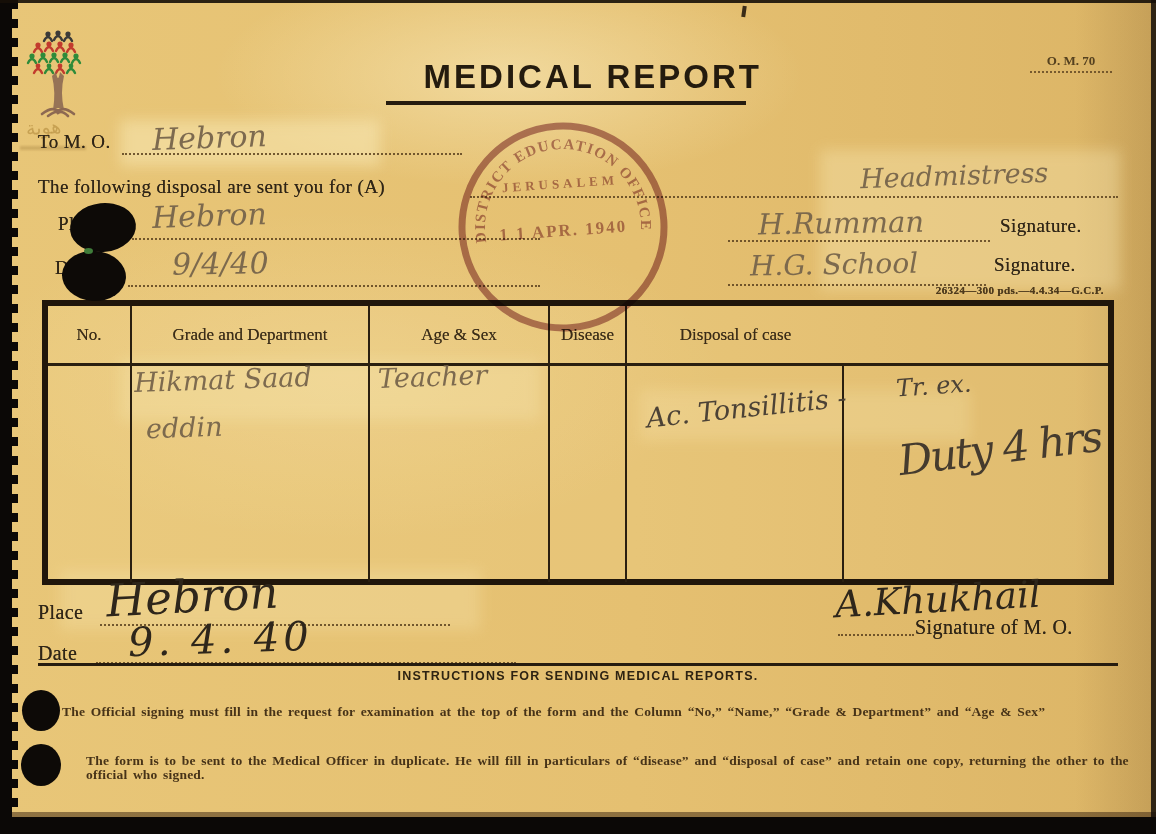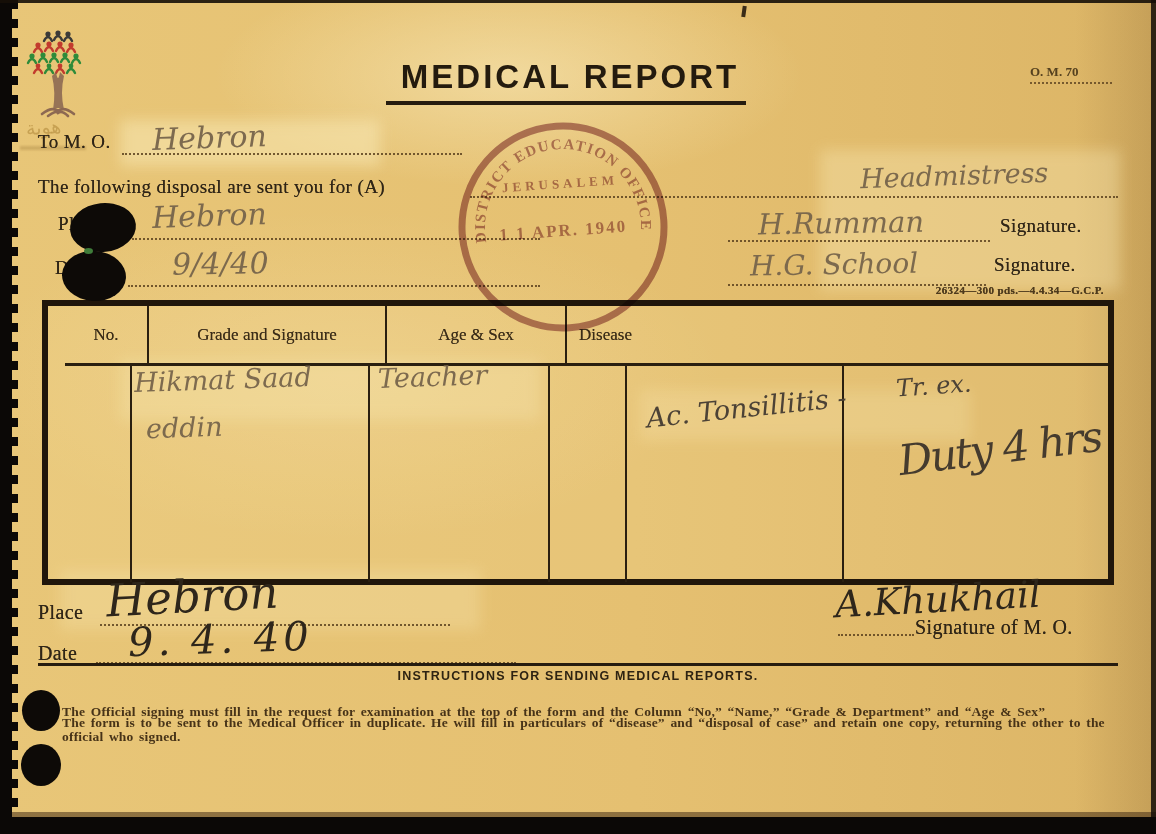--- a/index.html
+++ b/index.html
@@ -22,37 +22,37 @@
   .edge-top{left:0;top:0;width:1156px;height:3px;background:rgba(22,15,8,.9);}
   .edge-right{left:1151px;top:0;width:5px;height:834px;background:rgba(20,14,8,.85);}
   .edge-bottom{left:0;top:817px;width:1156px;height:17px;}
   .edge-bottom-soft{left:0;top:812px;width:1156px;height:6px;background:rgba(70,46,22,.55);z-index:39;position:absolute;}
   
   .label{position:absolute;color:#2f2517;font-size:19px;letter-spacing:.4px;
          text-shadow:0 0 .5px rgba(47,37,23,.8);z-index:3;white-space:nowrap;}
   .small-label{font-size:11px;font-weight:bold;color:#4e3a1c;}
   .dotline{position:absolute;height:0;border-bottom:2px dotted rgba(92,66,31,.85);z-index:2;}
   .rule{position:absolute;background:#261c0f;z-index:3;}
-  .title{position:absolute;left:378px;top:58px;width:384px;text-align:center;
+  .title{position:absolute;left:378px;top:58px;width:384px;text-align:right;
          font-family:"Liberation Sans",sans-serif;font-weight:bold;font-size:33px;
          letter-spacing:3px;color:#241b0e;z-index:3;}
-  .form-code{position:absolute;left:1030px;top:64px;width:82px;
+  .form-code{position:absolute;left:1030px;top:53px;width:82px;text-align:center;
          font-size:13px;font-weight:bold;color:#55411f;border-bottom:2px dotted rgba(92,66,31,.8);
          padding-bottom:2px;z-index:3;}
   
   .hw{position:absolute;font-family:"DejaVu Serif",serif;font-style:italic;
       white-space:nowrap;z-index:4;}
   .hw-pencil{color:rgba(118,100,75,.95);}
   .hw-ink{color:#2e261b;}
   
   .rtable{position:absolute;left:42px;top:300px;width:1072px;height:285px;
       border:6px solid #20160b;box-sizing:border-box;z-index:2;
       background:rgba(245,225,165,.14);}
   .thead{display:grid;grid-template-columns:84px 238px 180px 77px 217px 1fr;
-      height:57px;border-bottom:3px solid #2a1f10;margin-left:17px;}
+      height:57px;border-bottom:3px solid #2a1f10;}
   .tbody{display:grid;grid-template-columns:84px 238px 180px 77px 217px 1fr;
       height:216px;}
   .cell{border-right:2px solid #2a1f10;display:flex;align-items:center;justify-content:center;
       text-align:center;font-size:17px;color:#3a2c18;line-height:20px;padding:2px 4px;box-sizing:border-box;
       text-shadow:0 0 .5px rgba(58,44,24,.7);}
   .cell:last-child{border-right:none;}
   .bcell{border-right:2px solid #2a1f10;}
   .bcell:last-child{border-right:none;}
   
   .stamp{position:absolute;left:448px;top:112px;width:230px;height:230px;z-index:6;
@@ -174,23 +174,24 @@
   <div class="dotline" style="left:128px;top:285px;width:412px;"></div>
   <div class="hw hw-pencil" style="left:172px;top:246px;font-size:30px;transform:rotate(-1deg);">9/4/40</div>
   <div class="dotline" style="left:728px;top:284px;width:258px;"></div>
   <div class="hw hw-pencil" style="left:750px;top:248px;font-size:28px;transform:rotate(-1deg);">H.G. School</div>
   <div class="label" style="left:994px;top:254px;">Signature.</div>
   <div class="label small-label" style="left:858px;top:284px;width:246px;text-align:right;">26324—300 pds.—4.4.34—G.C.P.</div>
 
   <div class="rtable">
     <div class="thead">
       <div class="cell">No.</div>
-      <div class="cell">Grade and Signature</div>
+      <div class="cell">Grade and Department</div>
       <div class="cell">Age &amp; Sex</div>
       <div class="cell">Disease</div>
+      <div class="cell">Disposal of case</div>
     </div>
     <div class="tbody">
       <div class="bcell"></div>
       <div class="bcell"></div>
       <div class="bcell"></div>
       <div class="bcell"></div>
       <div class="bcell"></div>
       <div class="bcell"></div>
     </div>
     <div class="hw hw-pencil" style="left:86px;top:58px;font-size:27px;transform:rotate(-2deg);">Hikmat Saad</div>
@@ -209,21 +210,21 @@
   <div class="hw hw-ink" style="left:128px;top:616px;font-size:40px;transform:rotate(-2deg);letter-spacing:4px;">9. 4. 40</div>
 
   <div class="hw hw-ink" style="left:835px;top:578px;font-size:37px;transform:rotate(-3deg);">A.Khukhail</div>
   <div class="dotline" style="left:838px;top:634px;width:76px;"></div>
   <div class="label" style="left:915px;top:616px;font-size:20px;">Signature of M. O.</div>
 
   <div class="rule" style="left:38px;top:663px;width:1080px;height:3px;"></div>
 
   <div class="instr-head">INSTRUCTIONS  FOR  SENDING  MEDICAL  REPORTS.</div>
   <div class="instr" style="top:705px;">The Official signing must fill in the request for examination at the top of the form and the Column “No,” “Name,” “Grade &amp; Department” and “Age &amp; Sex”</div>
-  <div class="instr" style="top:716px;">The form is to be sent to the Medical Officer in duplicate.  He will fill in particulars of “disease” and “disposal of case” and retain one copy, returning the other to the official who signed.</div>
+  <div class="instr" style="top:754px;margin-left:24px;">The form is to be sent to the Medical Officer in duplicate.  He will fill in particulars of “disease” and “disposal of case” and retain one copy, returning the other to the official who signed.</div>
 
   <svg class="stamp" viewBox="0 0 230 230">
     <circle cx="115" cy="115" r="101" fill="none" stroke="#8e4454" stroke-width="7"></circle>
     <defs>
       <path id="arcTop" d="M 44.3 148 A 78 78 0 1 1 185.7 148" fill="none"></path>
     </defs>
     <text font-size="15" letter-spacing="1.5">
       <textPath href="#arcTop" startOffset="50%" text-anchor="middle">DISTRICT EDUCATION OFFICE</textPath>
     </text>
     <text x="115" y="76" text-anchor="middle" font-size="13" letter-spacing="4">JERUSALEM</text>

